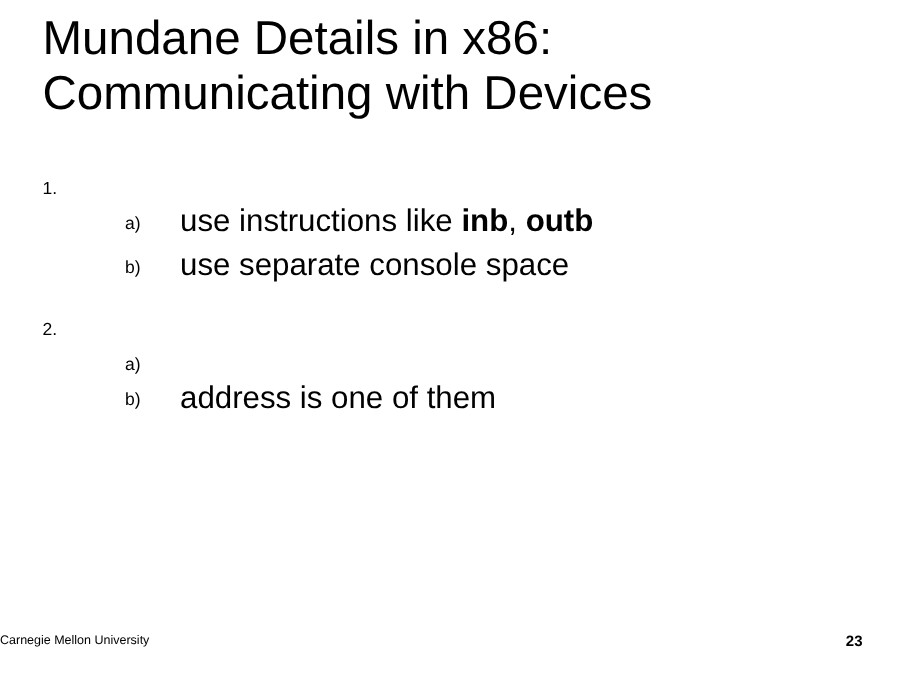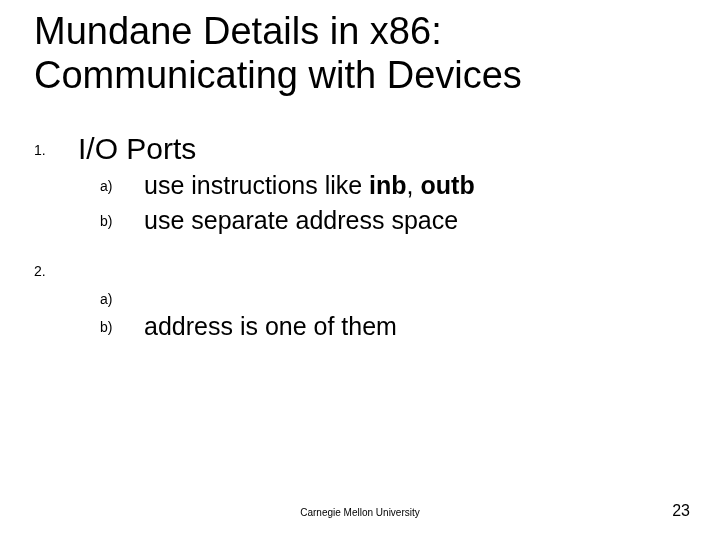--- a/index.html
+++ b/index.html
@@ -67,56 +67,56 @@
     height: 10px;
   }
   .bold {
     font-weight: bold;
   }
   .footer-center {
     position: absolute;
     width: 720px;
     left: 0;
     bottom: 22px;
-    text-align: center;
+    text-align: left;
     font-size: 10px;
     color: #000;
   }
   .footer-right {
     position: absolute;
     right: 30px;
     bottom: 20px;
-    font-size: 16px;
+    font-size: 12px;
     color: #000;
+    font-weight: bold;
   }
 </style>
 </head>
 <body>
 
 <div class="slide">
 
   <div class="title">Mundane Details in x86: Communicating with Devices</div>
 
   <div class="body">
 
     <div class="l1">
       <div class="num">1.</div>
-      <div class="txt">I/O Ports</div>
     </div>
 
     <div class="l2">
       <div class="num">a)</div>
       <div class="txt">
         <span>use instructions like </span><span class="bold">inb</span><span>, </span><span class="bold">outb</span>
       </div>
     </div>
 
     <div class="l2">
       <div class="num">b)</div>
-      <div class="txt">use separate address space</div>
+      <div class="txt">use separate console space</div>
     </div>
 
     <div class="gap"></div>
 
     <div class="l1">
       <div class="num">2.</div>
     </div>
 
     <div class="l2">
       <div class="num">a)</div>

